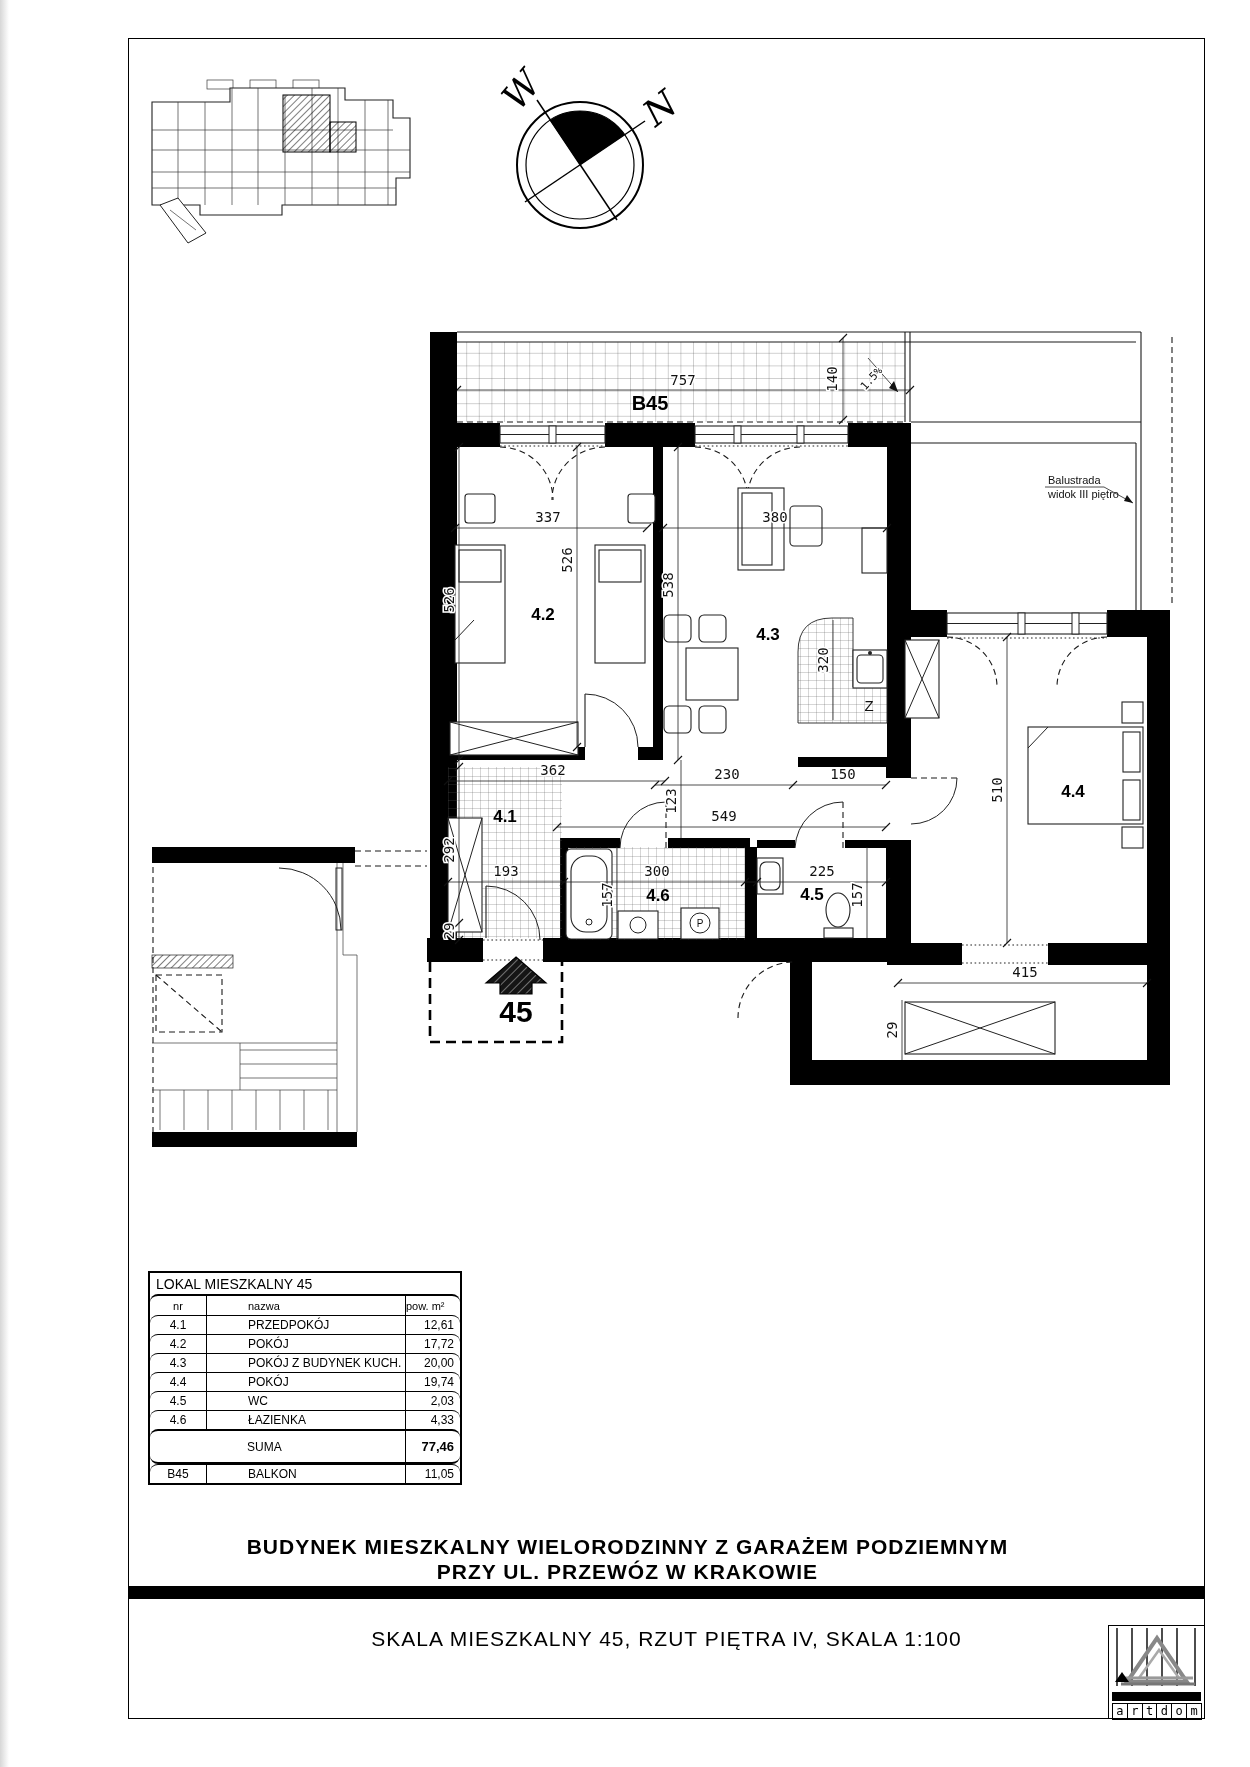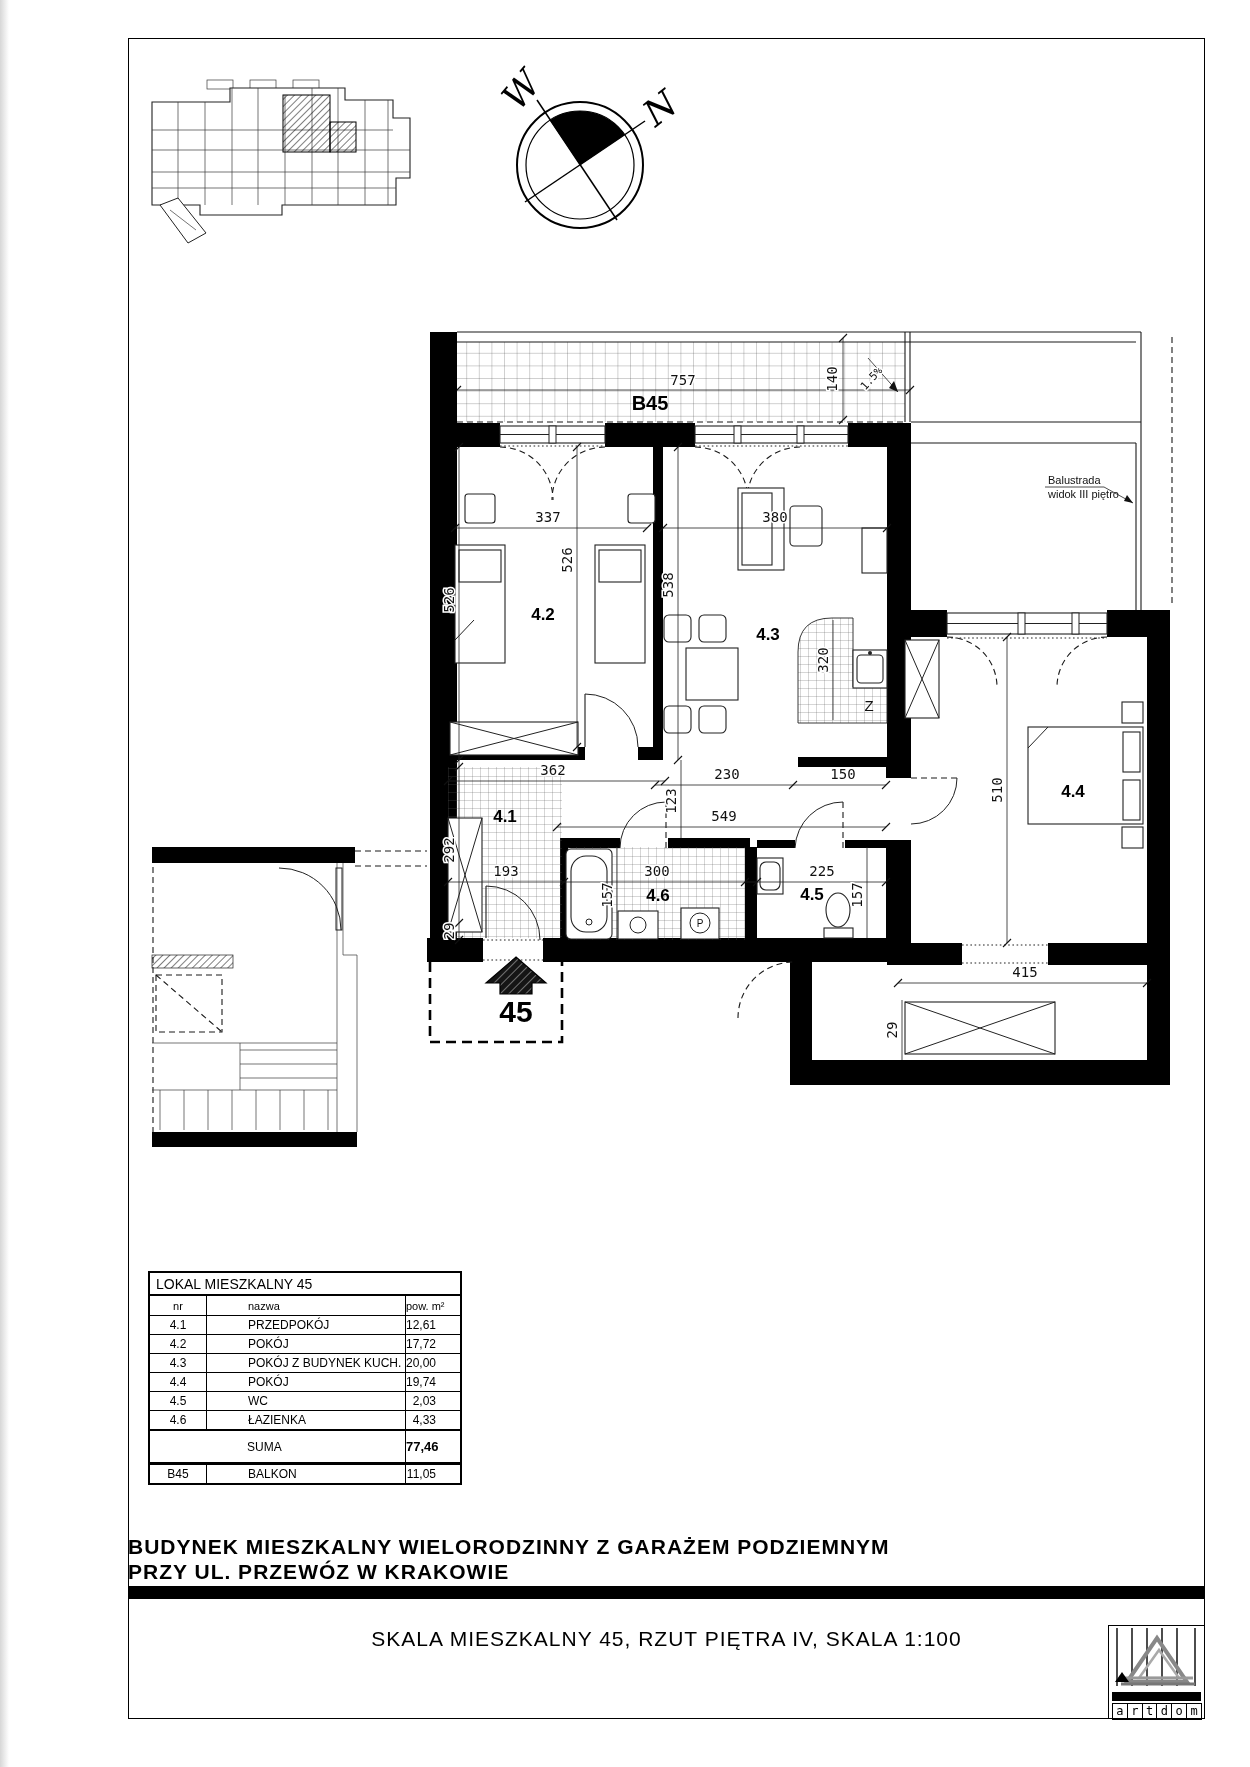--- a/index.html
+++ b/index.html
@@ -27,36 +27,36 @@
   .zlbl{font:15px "Liberation Sans",sans-serif;fill:#111;text-anchor:middle;}
   .plbl{font:10px "Liberation Sans",sans-serif;fill:#111;text-anchor:middle;}
   .notetxt{font:11px "Liberation Sans",sans-serif;fill:#111;}
   .complet{font:italic 36px "DejaVu Serif",serif;fill:#000;text-anchor:middle;}
   .entlbl{font:bold 30px "Liberation Sans",sans-serif;fill:#000;text-anchor:middle;}
 
   
   .tbl{position:absolute;left:148px;top:1271px;width:314px;border:2px solid #000;
        background:#fff;box-sizing:border-box;color:#000;}
   .trow{display:flex;align-items:center;border-top:1px solid #000;height:18px;
-        font-size:12px;line-height:16px;}
+        font-size:12px;line-height:16px;border-radius:8px;}
   .trow:first-child{border-top:none;}
   .t-title{height:21px;font-size:14px;padding-left:6px;}
   .t-hdr{height:19px;font-size:11px;border-top:2px solid #000;}
   .c-nr{width:56px;text-align:center;border-right:1px solid #000;align-self:stretch;
         display:flex;align-items:center;justify-content:center;}
   .c-nazwa{flex:1;padding-left:8px;align-self:stretch;display:flex;align-items:center;
         border-right:1px solid #000;margin-left:33px;}
-  .c-pow{width:54px;text-align:right;padding-right:24px;box-sizing:border-box;}
+  .c-pow{width:54px;text-align:right;padding-right:6px;box-sizing:border-box;}
   .c-pow-hdr{width:54px;text-align:left;}
   .t-suma{height:31px;border-top:2px solid #000;border-bottom:2px solid #000;}
   .t-suma .c-nr{border-right:none;}
   .t-suma .c-pow{font-weight:bold;font-size:13px;}
 
   
-  .proj{position:absolute;left:128px;top:1534px;width:999px;
+  .proj{position:absolute;left:128px;top:1534px;width:999px;text-align:center;
         font-weight:bold;font-size:21px;line-height:25px;letter-spacing:1px;color:#000;}
   .titlebar{position:absolute;left:128px;top:1586px;width:1077px;height:13px;background:#000;}
   .sheet-title{position:absolute;left:128px;top:1627px;width:1077px;text-align:center;
         font-size:21px;letter-spacing:1px;color:#000;}
 
   
   .logo{position:absolute;left:1108px;top:1625px;width:97px;height:94px;
         border:1.5px solid #000;box-sizing:border-box;background:#fff;}
   .logo-bar{height:9px;background:#000;margin:0 3px;}
   .logo-letters{display:flex;margin:2px 3px 0 3px;}

